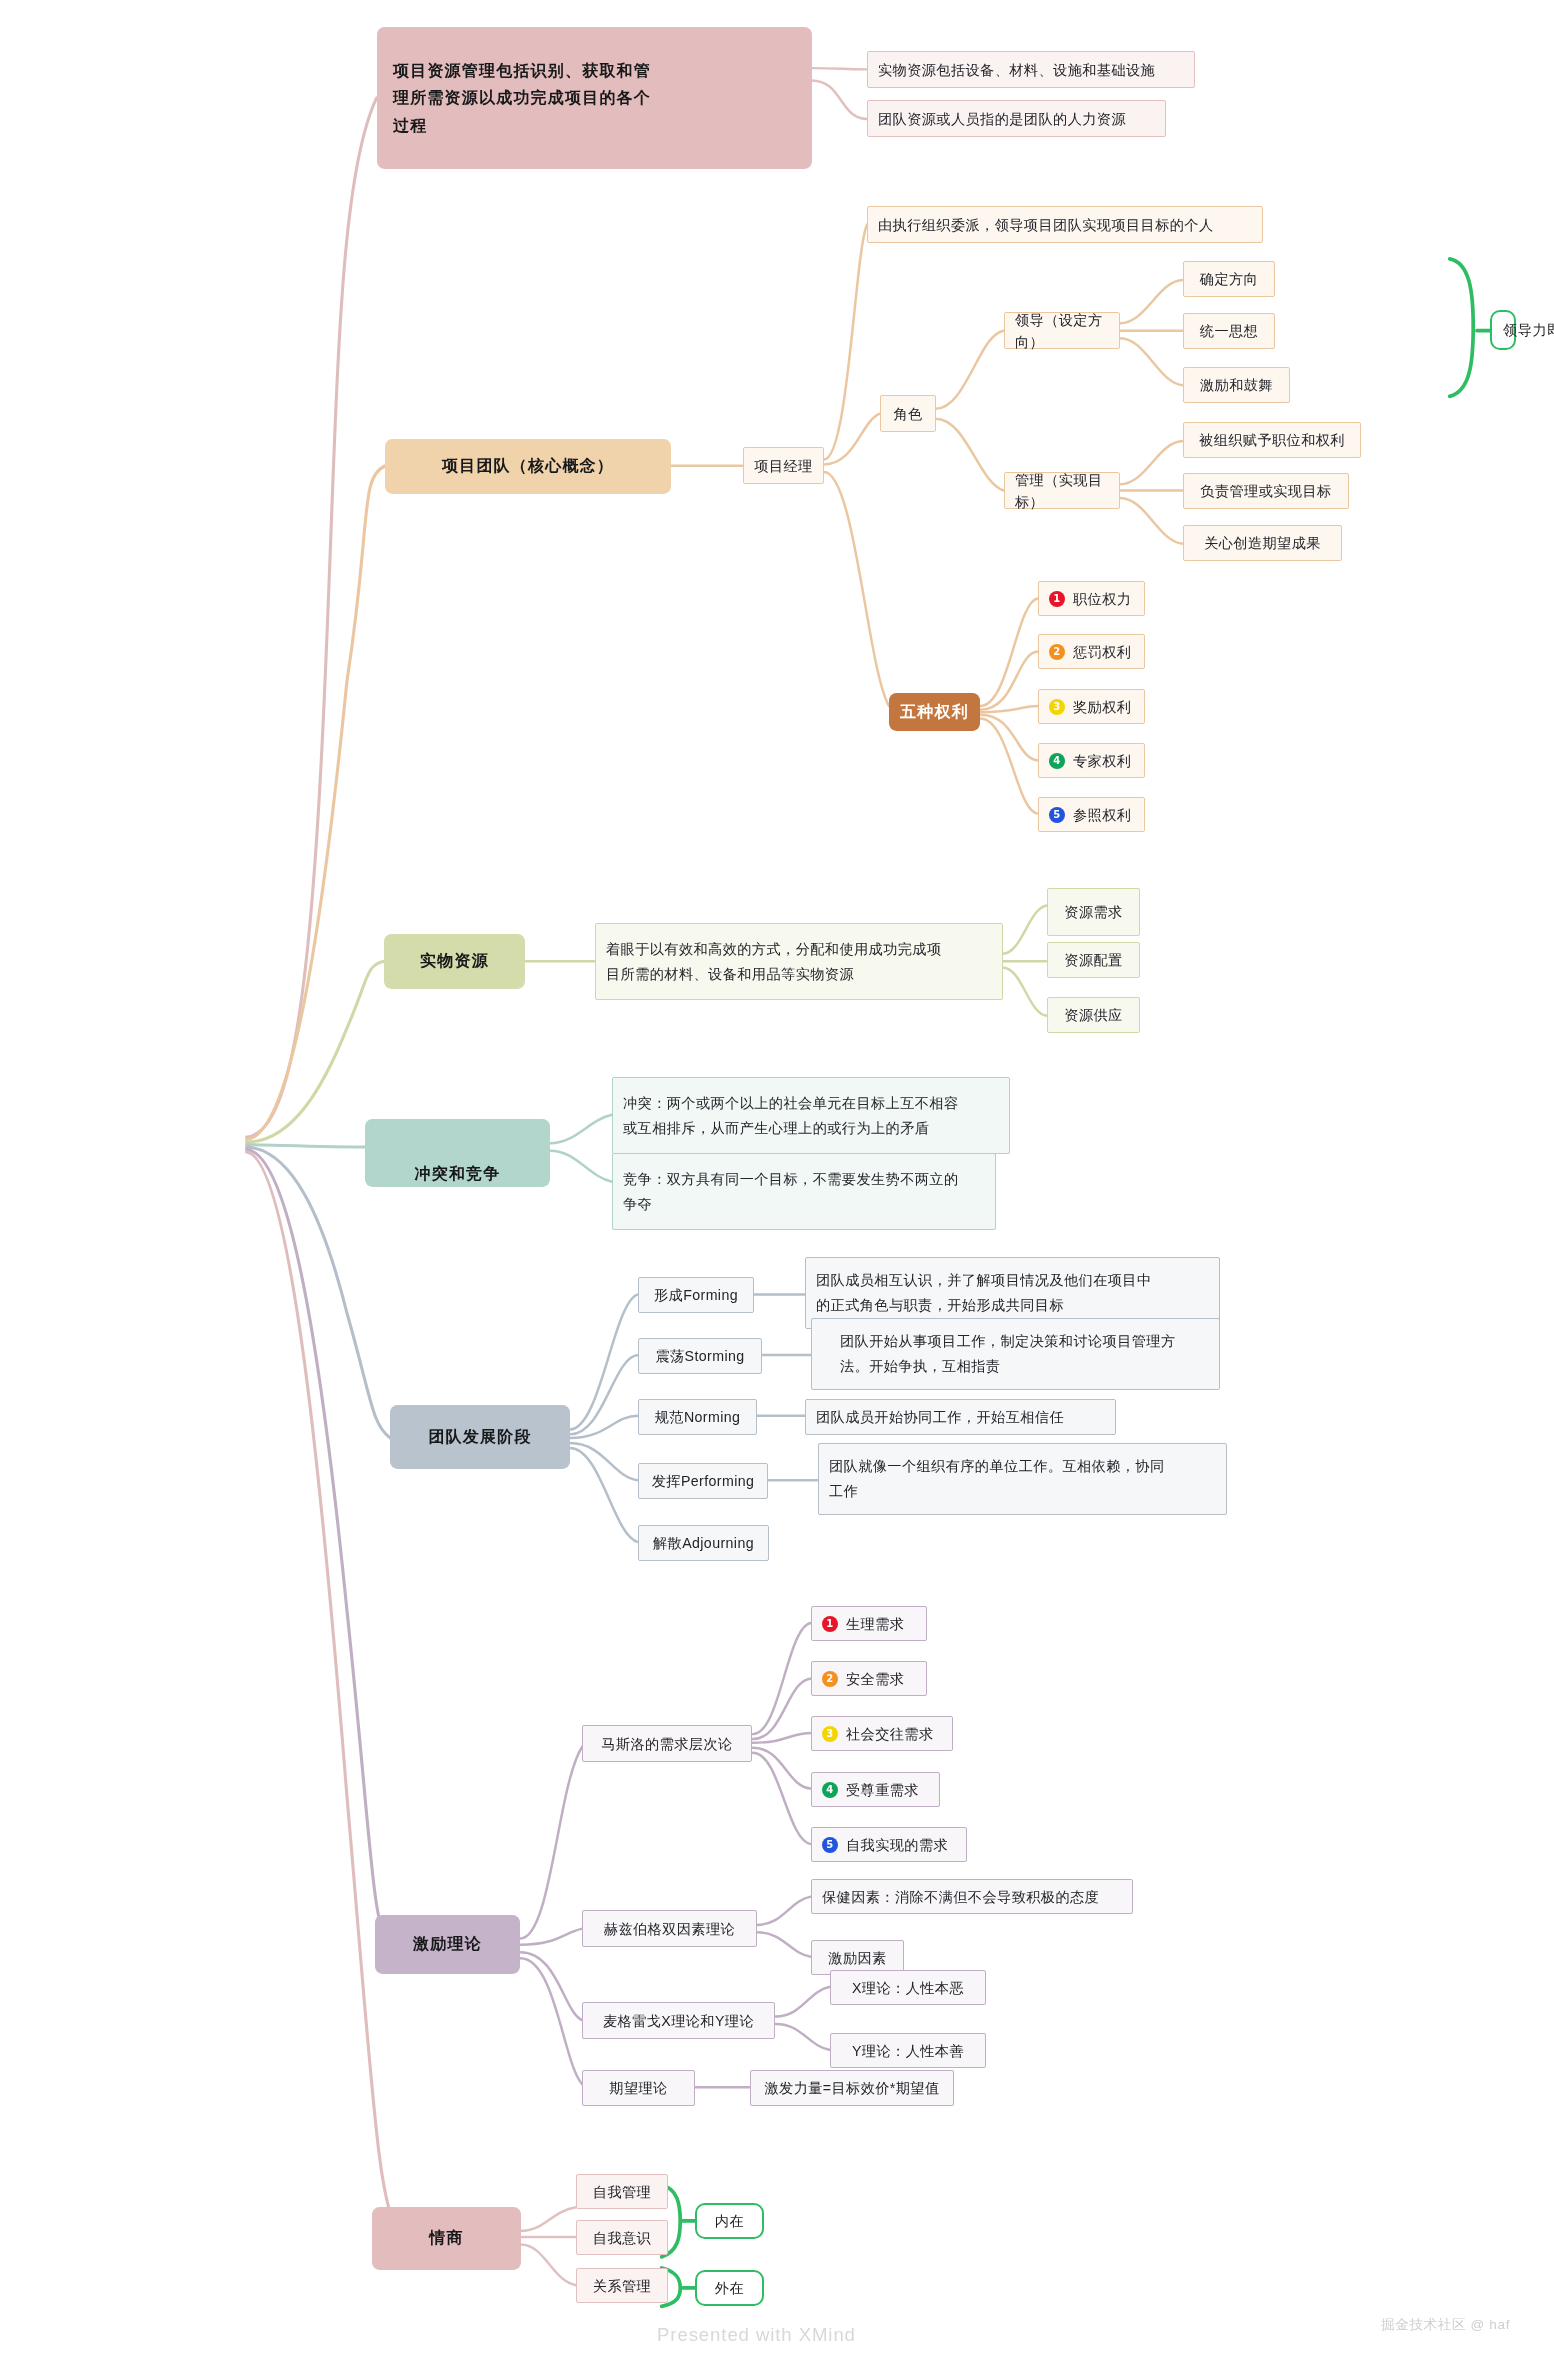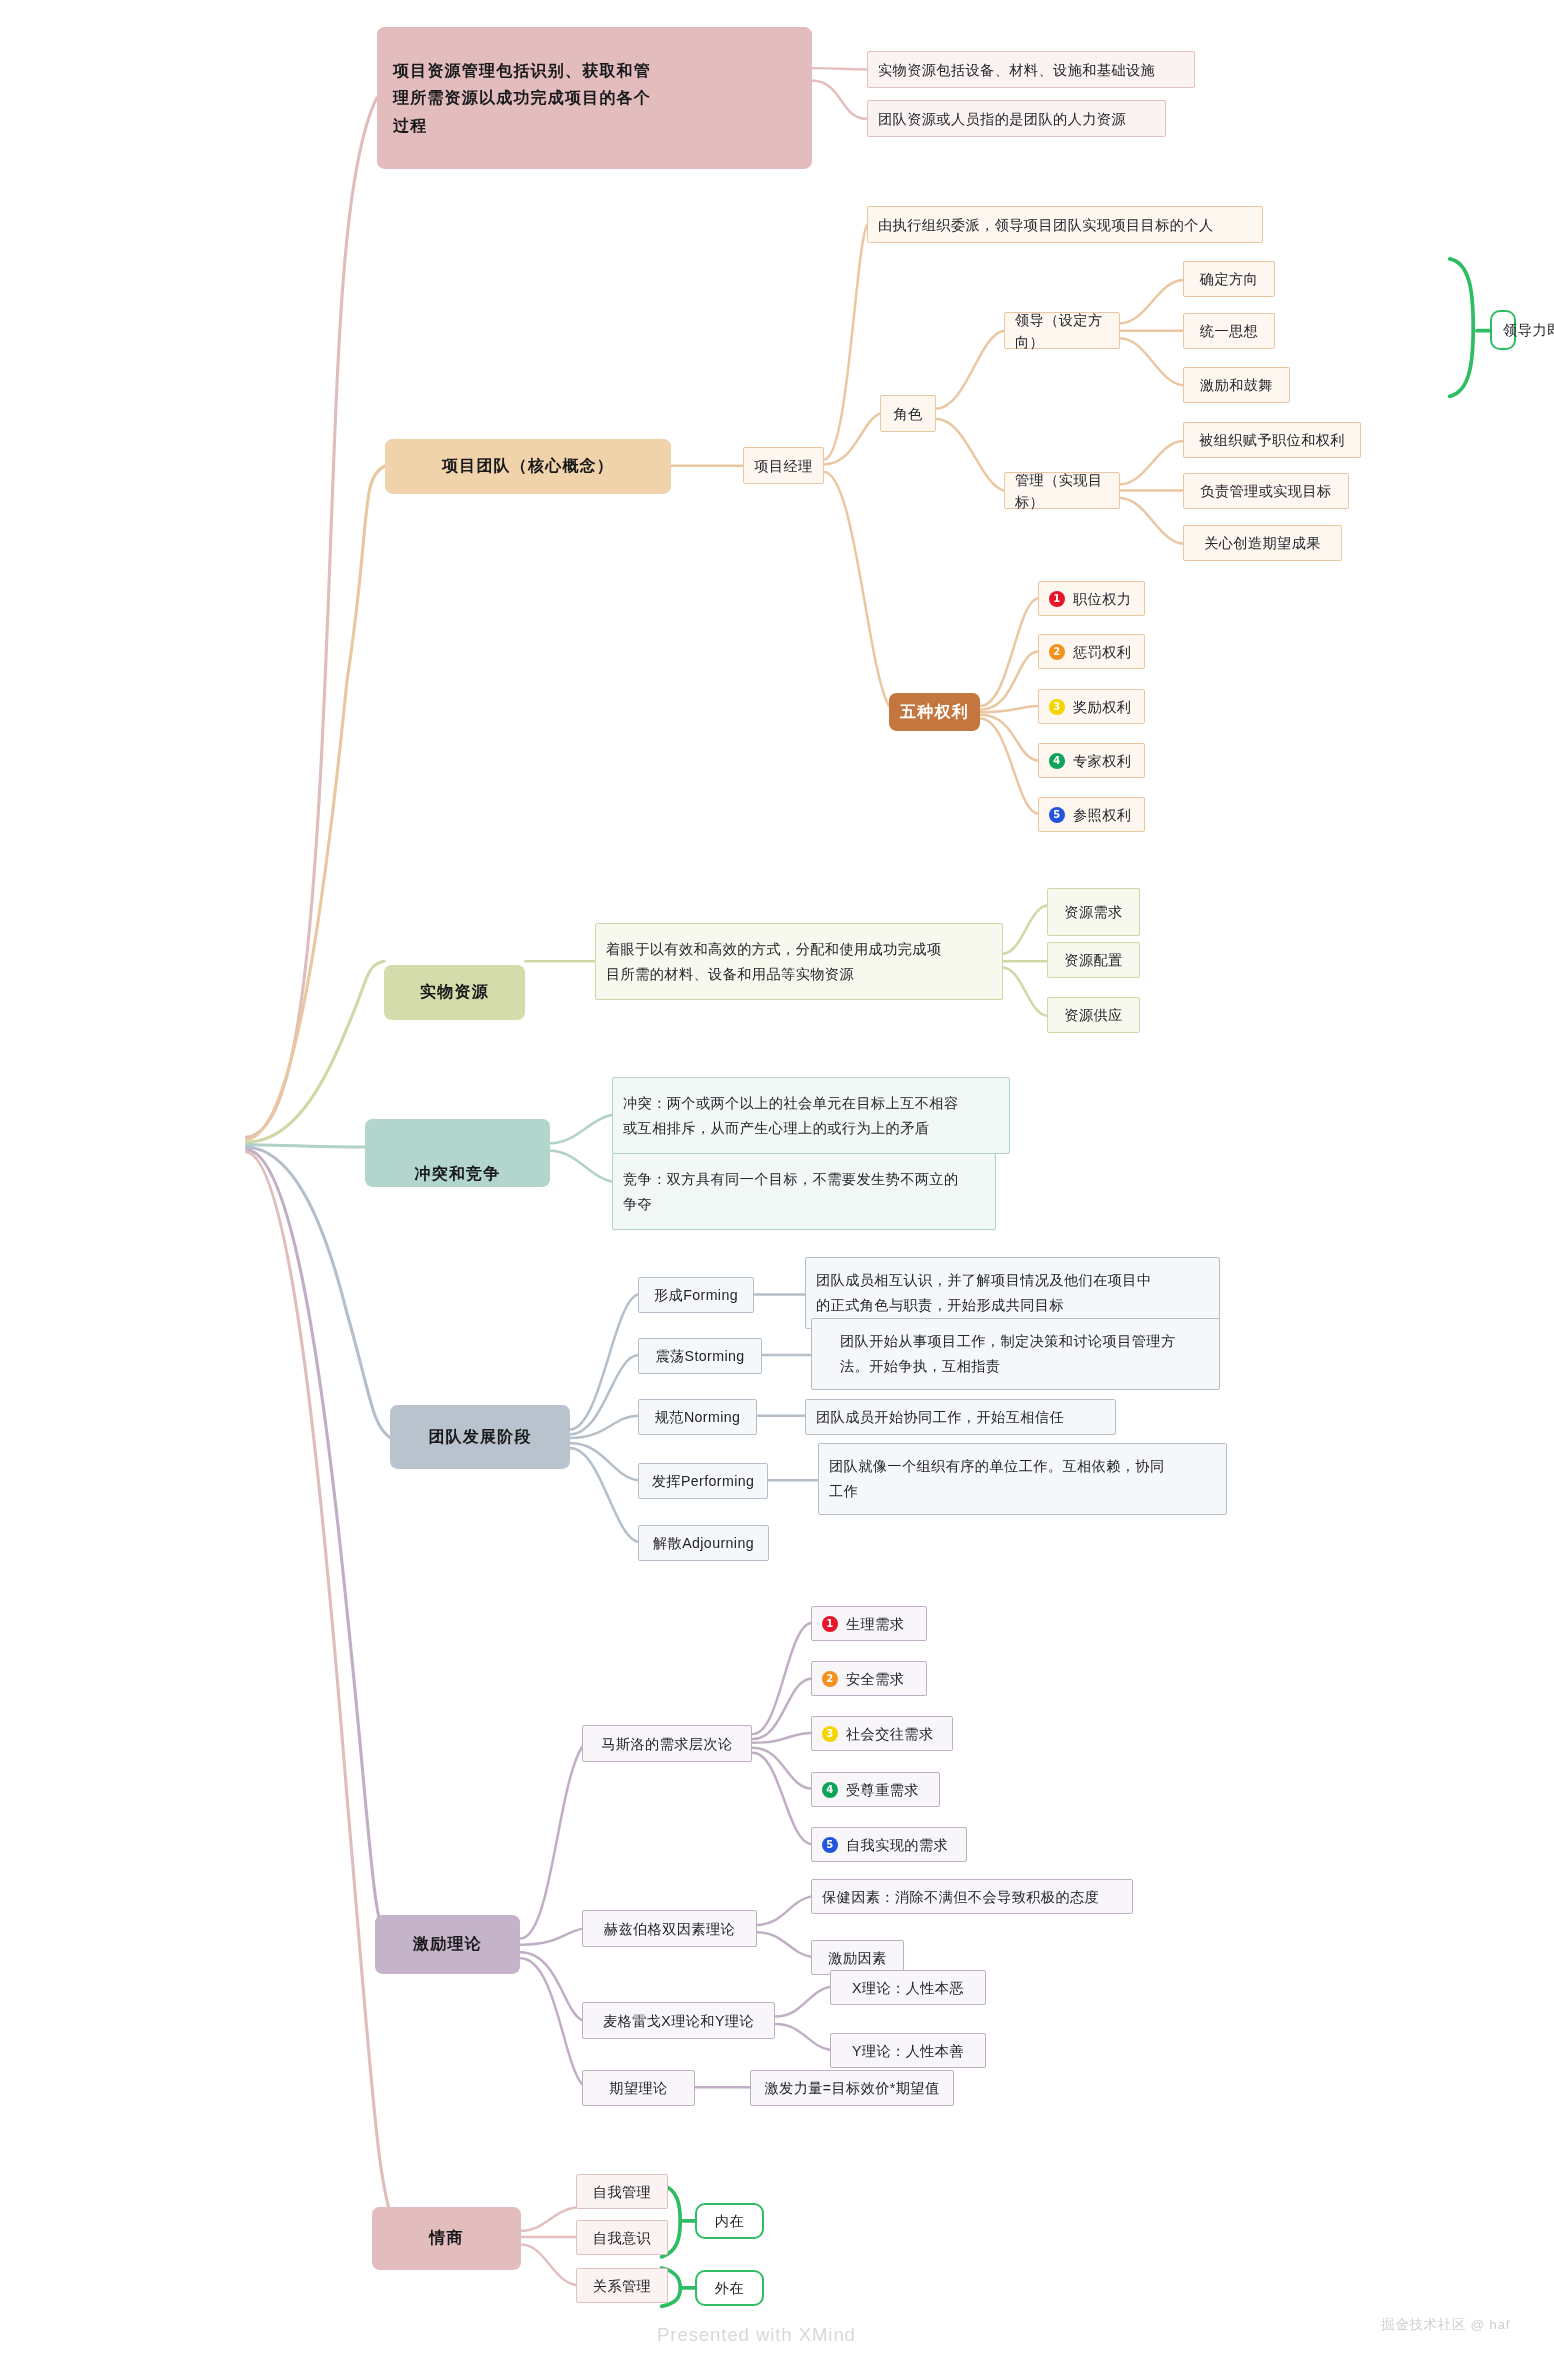--- a/index.html
+++ b/index.html
@@ -279,21 +279,21 @@
   </div>
   <div class="node box" style="left:1038px;top:743px;width:107px;height:35px;border-color:#eac7a0;background:#fdf7f0;">
     <span class="badge" style="background:#0ea45a">4</span>
     <span>专家权利</span>
   </div>
   <div class="node box" style="left:1038px;top:797px;width:107px;height:35px;border-color:#eac7a0;background:#fdf7f0;">
     <span class="badge" style="background:#2255dd">5</span>
     <span>参照权利</span>
   </div>
 
-  <div class="node l1" style="left:384px;top:934px;width:141px;height:55px;background:#d3dcaa;margin-top:31px;">
+  <div class="node l1" style="left:384px;top:934px;width:141px;height:55px;background:#d3dcaa;">
     <span>实物资源</span>
   </div>
   <div class="node box" style="left:595px;top:923px;width:408px;height:77px;border-color:#cfd8a6;background:#f7f9ee;line-height:1.75;">
     <span>着眼于以有效和高效的方式，分配和使用成功完成项
 目所需的材料、设备和用品等实物资源</span>
   </div>
   <div class="node box" style="left:1047px;top:888px;width:93px;height:48px;border-color:#cfd8a6;background:#f7f9ee;justify-content:center;">
     <span>资源需求</span>
   </div>
   <div class="node box" style="left:1047px;top:942px;width:93px;height:36px;border-color:#cfd8a6;background:#f7f9ee;justify-content:center;">

